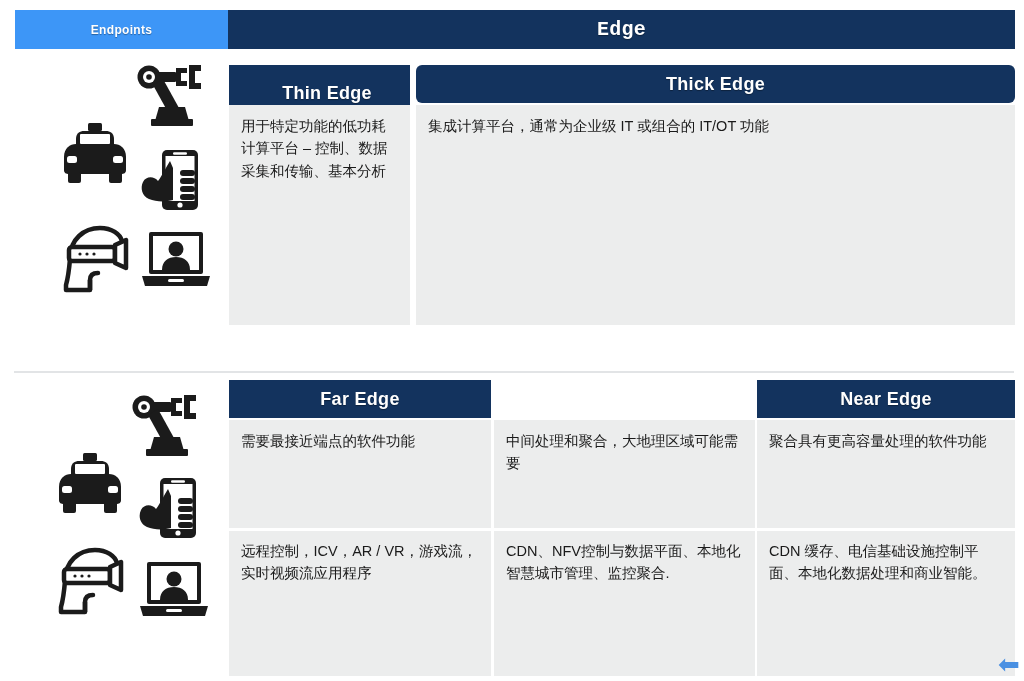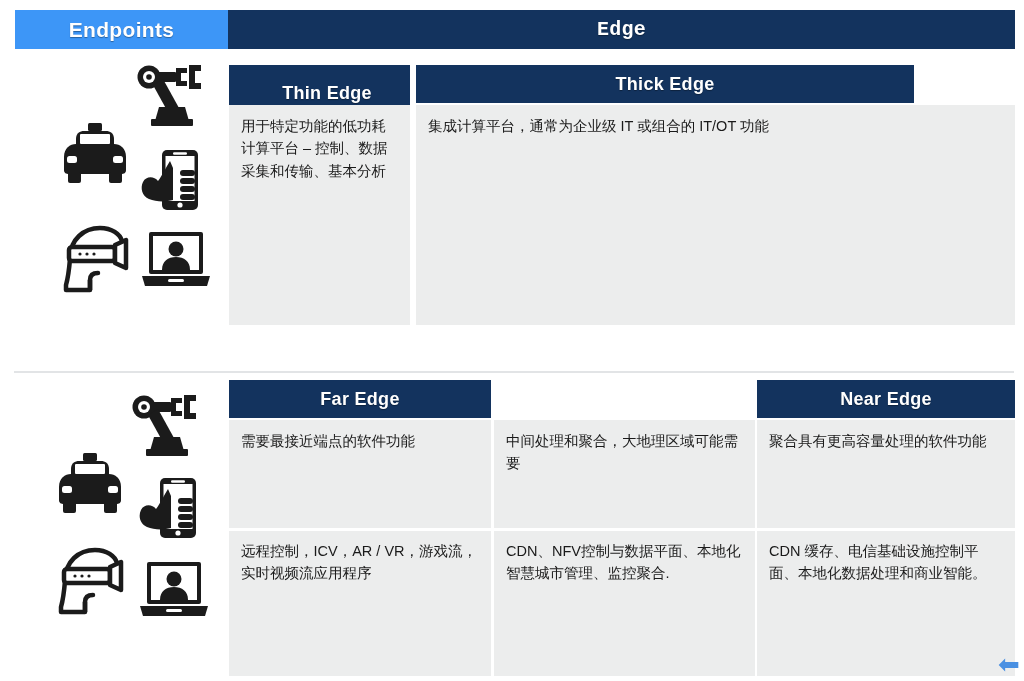--- a/index.html
+++ b/index.html
@@ -87,27 +87,27 @@
     font-size: 26px;
     line-height: 26px;
     overflow: hidden;
   }
 </style>
 </head>
 <body>
 
 <div class="canvas">
 
-  <div class="hdr blue" style="left:15px; top:10px; width:213px; height:39px; font-size:21px;">Endpoints</div>
+  <div class="hdr blue" style="left:15px; top:10px; width:213px; height:39px; font-size:12px;">Endpoints</div>
 
   <div class="hdr" style="left:228px; top:10px; width:787px; height:39px; font-size:20px;font-family:Liberation Mono, monospace;">Edge</div>
 
   <div class="hdr" style="left:229px; top:65px; width:181px; height:56px; font-size:18px;padding-left:15px;">Thin Edge</div>
 
-  <div class="hdr" style="left:416px; top:65px; width:498px; height:38px; font-size:18px;">Thick Edge</div>
+  <div class="hdr" style="left:416px; top:65px; width:599px; height:38px; font-size:18px;border-radius:6px;">Thick Edge</div>
 
   <div class="panel" style="left:229px; top:105px; width:181px; height:220px;">用于特定功能的低功耗计算平台 – 控制、数据采集和传输、基本分析</div>
 
   <div class="panel" style="left:416px; top:105px; width:599px; height:220px;">集成计算平台，通常为企业级 IT 或组合的 IT/OT 功能</div>
 
   <div class="icons" style="left:55px; top:60px; width:175px; height:240px;">
 
     <span class="icon" style="left:80px; top:5px;">
       <svg width="70" height="65" viewBox="0 0 70 65" fill="#1b1b1b">
         <circle cx="14" cy="12" r="11.5" fill="#1b1b1b"></circle>

